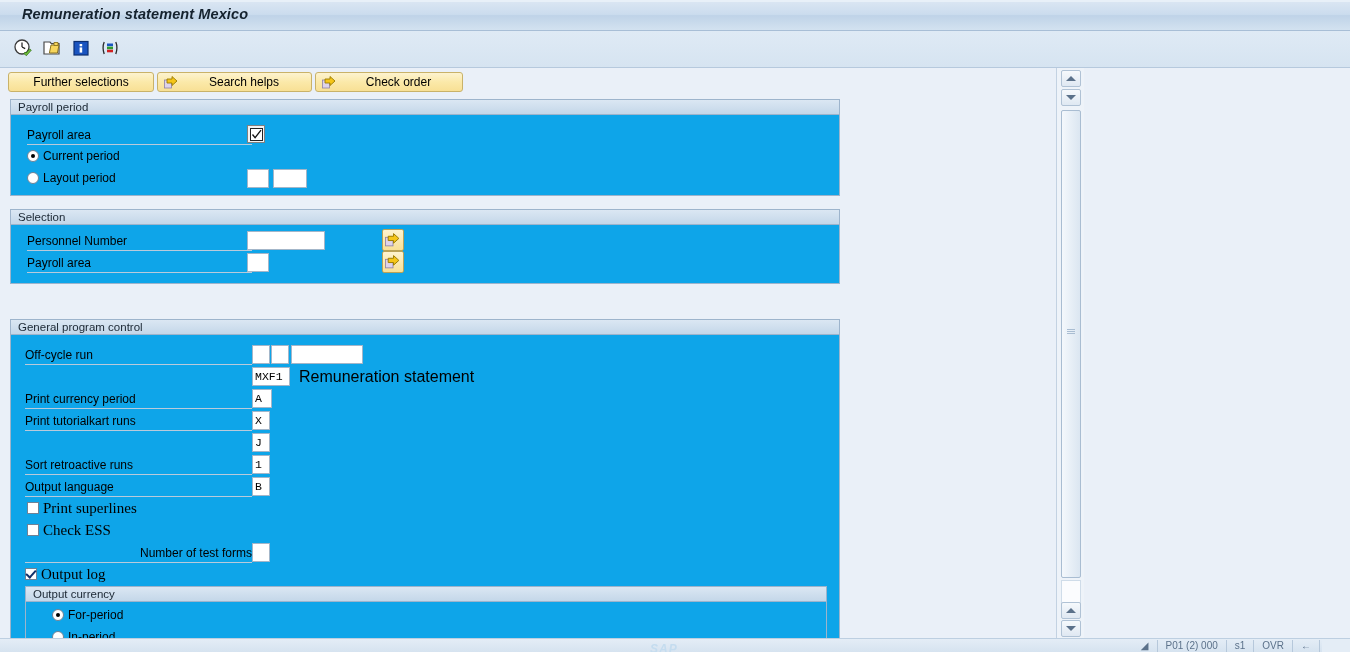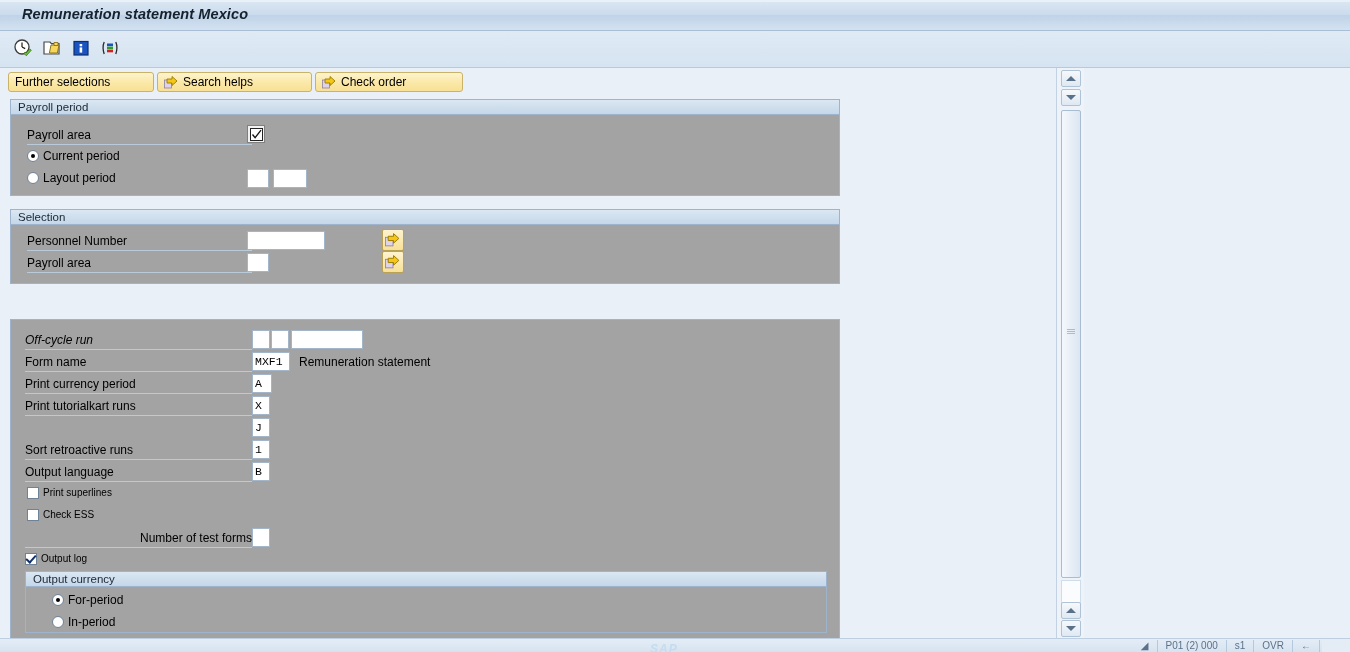--- a/index.html
+++ b/index.html
@@ -64,34 +64,34 @@
   .btnrow { position: absolute; left: 8px; top: 4px; display: flex; gap: 3px; }
   .sapbtn {
     height: 20px;
     background: linear-gradient(to bottom, #fdf3cf 0%, #fbe9a9 50%, #f8e095 100%);
     border: 1px solid #c9b269;
     border-radius: 3px;
     display: flex; align-items: center; justify-content: center;
     font-size: 12px; color: #000; cursor: pointer;
     padding: 0 6px; white-space: nowrap;
   }
-  .sapbtn .lbl { flex: 1; }
+  .sapbtn .lbl { flex: 1; text-align: center; }
   .sapbtn.w1 { width: 146px; }
   .sapbtn.w2 { width: 155px; }
   .sapbtn.w3 { width: 148px; }
   .arrow-ic {
     width: 15px; height: 15px; margin-right: 4px; flex: none;
     position: relative;
   }
 
   
   .grp {
     position: absolute;
     border: 1px solid #9db4cc;
-    background: #a3a3a3;
+    background: #0ea5e9;
   }
   .grp-hdr {
     height: 15px;
     background: linear-gradient(to bottom, #dbe7f3 0%, #c4d7e9 100%);
     border-bottom: 1px solid #9db4cc;
     font-size: 11.5px; line-height: 15px; padding-left: 7px;
     color: #1b2733;
     white-space: nowrap;
   }
   .grp-body { position: relative; width: 100%; }
@@ -104,21 +104,21 @@
   .inp {
     position: absolute; height: 19px;
     background: #fff; border: 1px solid #a3b6c9;
     font-family: "Liberation Mono", monospace;
     font-size: 11.5px; line-height: 17px;
     padding: 0 2px; color: #000;
     outline: none;
   }
   .inp.plain { font-family: "Liberation Sans", sans-serif; }
   .sideTxt {
-    position: absolute; font-size: 12px; line-height: 20px;
+    position: absolute; font-size: 16px; line-height: 20px;
     white-space: nowrap; color: #000;
   }
 
   
   .radio {
     position: absolute; width: 12px; height: 12px; border-radius: 50%;
     border: 1px solid #6f8296; background: #fff; cursor: pointer;
   }
   .radio.on::after {
     content: ""; position: absolute; left: 3px; top: 3px;
@@ -128,21 +128,21 @@
 
   .chk {
     position: absolute; width: 12px; height: 12px;
     border: 1px solid #6f8296; background: #fff; cursor: pointer;
   }
   .chk.on::after {
     content: ""; position: absolute; left: 2px; top: -1px;
     width: 4px; height: 8px; border: solid #11306a;
     border-width: 0 2px 2px 0; transform: rotate(42deg);
   }
-  .chk-lbl { position: absolute; font-size: 10px; line-height: 14px; white-space: nowrap; }
+  .chk-lbl { position: absolute; font-size: 15px; line-height: 14px; white-space: nowrap; font-family: Liberation Serif, serif; }
 
   
   .chkbtn {
     position: absolute; width: 18px; height: 18px;
     background: #f2f2f2; border: 1px solid #808080;
     display: flex; align-items: center; justify-content: center;
     cursor: pointer;
   }
 
   
@@ -335,28 +335,28 @@
         <div class="mcbtn" style="left:371px; top:26px;">
           <svg width="16" height="16" viewBox="0 0 15 15">
             <rect x="0.5" y="5" width="7" height="8" fill="#ded3ea" stroke="#8e82a6" stroke-width="0.8"></rect>
             <path d="M3 4 h5 V1.5 L13 6 L8 10.5 V8 H3 Z" fill="#f5c518" stroke="#9a7a00" stroke-width="0.9"></path>
           </svg>
         </div>
       </div>
     </div>
 
     <div class="grp" style="left:10px; top:251px; width:830px; height:330px;">
+      <div class="grp-hdr">General program control</div>
       <div class="grp-body" style="height:313px;">
 
-        <div class="fld-label" style="left:14px; top:10px; width:227px;font-style:italic;">Off-cycle run</div>
+        <div class="fld-label" style="left:14px; top:10px; width:227px;">Off-cycle run</div>
         <input class="inp plain" style="left: 241px; top: 10px; width: 18px;" value="">
         <input class="inp plain" style="left: 260px; top: 10px; width: 18px;" value="">
         <input class="inp plain" style="left: 280px; top: 10px; width: 72px;" value="">
 
-        <div class="fld-label" style="left:14px; top:32px; width:227px;">Form name</div>
         <input class="inp" style="left: 241px; top: 32px; width: 38px;" value="MXF1">
         <div class="sideTxt" style="left:288px; top:32px;">Remuneration statement</div>
 
         <div class="fld-label" style="left:14px; top:54px; width:227px;">Print currency period</div>
         <input class="inp" style="left: 241px; top: 54px; width: 20px;" value="A">
 
         <div class="fld-label" style="left:14px; top:76px; width:227px;">Print tutorialkart runs</div>
         <input class="inp" style="left: 241px; top: 76px; width: 18px;" value="X">
 
         <input class="inp" style="left: 241px; top: 98px; width: 18px;" value="J">

